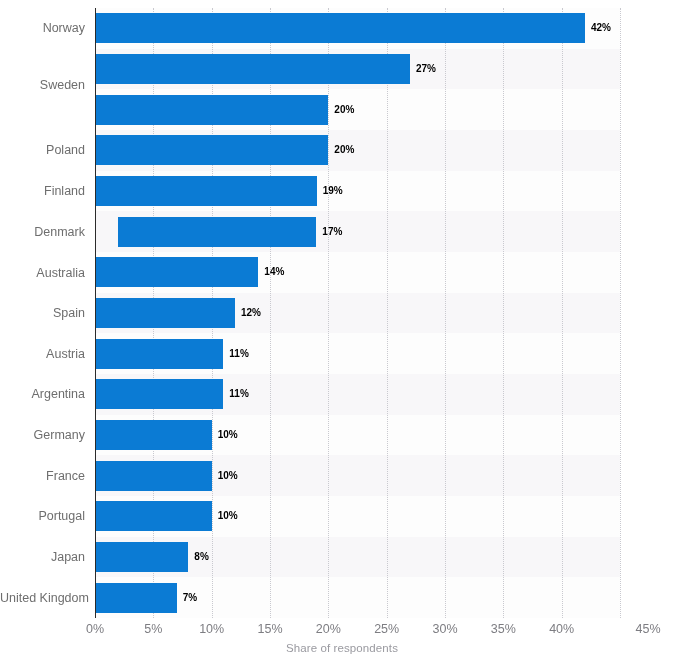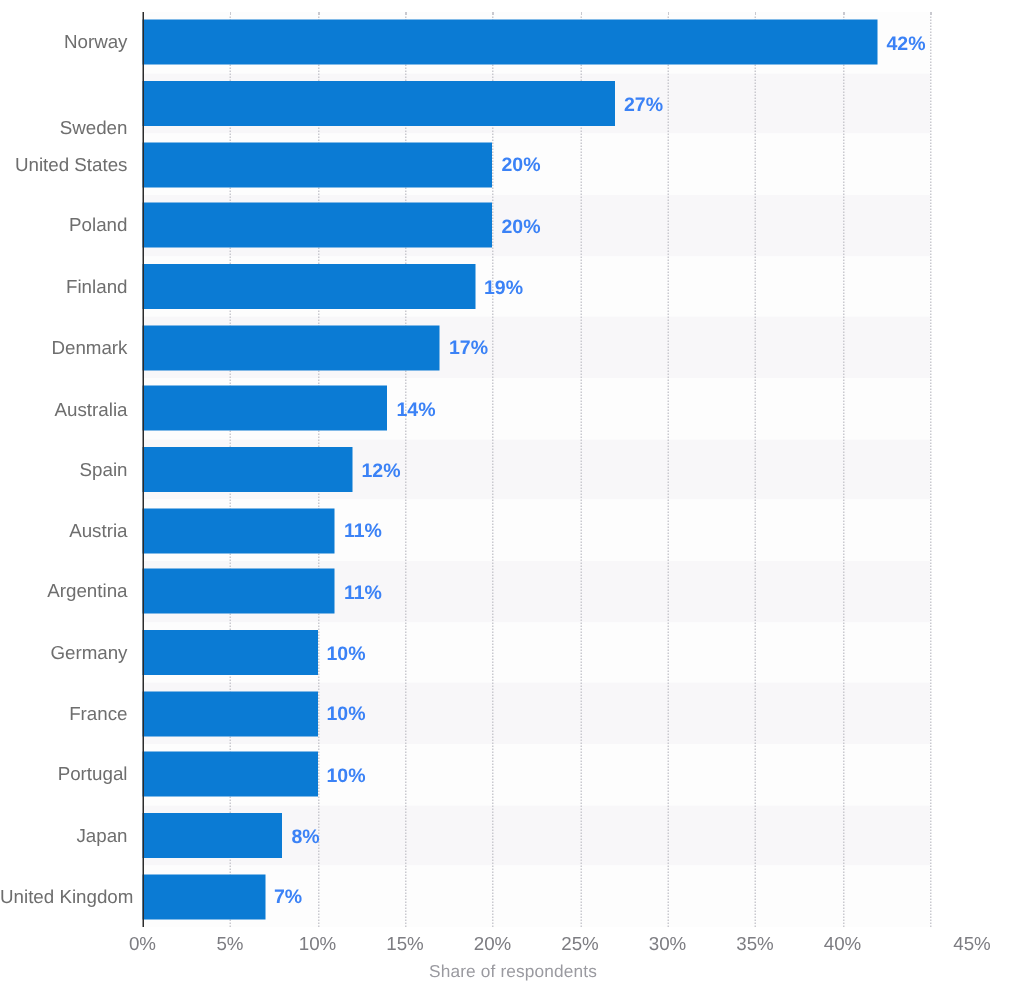--- a/index.html
+++ b/index.html
@@ -67,23 +67,23 @@
     left: 0;
     height: 30px;
     display: flex;
     align-items: center;
   }
   .bar {
     height: 30px;
     background: #0b7bd4;
   }
   .bar-value {
-    font-size: 13px;
+    font-size: 10px;
     font-weight: bold;
-    color: #3b82f6;
+    color: #000000;
     margin-left: 6px;
     white-space: nowrap;
     line-height: 1;
   }
   .y-labels {
     position: absolute;
     left: 0;
     top: 8px;
     width: 85px;
     height: 610px;
@@ -175,21 +175,21 @@
           <span class="bar-value">20%</span>
         </div>
         <div class="bar-row" style="top: 127.333px;">
           <div class="bar" style="width: 233.333px; background: rgb(11, 123, 212);"></div>
           <span class="bar-value">20%</span>
         </div>
         <div class="bar-row" style="top: 168px;">
           <div class="bar" style="width: 221.667px; background: rgb(11, 123, 212);"></div>
           <span class="bar-value">19%</span>
         </div>
-        <div class="bar-row" style="top: 208.667px;">
+        <div class="bar-row" style="top: 208.667px; padding-left: 23px;">
           <div class="bar" style="width: 198.333px; background: rgb(11, 123, 212);"></div>
           <span class="bar-value">17%</span>
         </div>
         <div class="bar-row" style="top: 249.333px;">
           <div class="bar" style="width: 163.333px; background: rgb(11, 123, 212);"></div>
           <span class="bar-value">14%</span>
         </div>
         <div class="bar-row" style="top: 290px;">
           <div class="bar" style="width: 140px; background: rgb(11, 123, 212);"></div>
           <span class="bar-value">12%</span>
@@ -223,21 +223,20 @@
           <span class="bar-value">7%</span>
         </div>
       </div>
   </div>
 
   <div class="axis-line"></div>
 
   <div class="y-labels" id="y-labels">
       <div class="y-label" style="top: 5.33333px;">Norway</div>
       <div class="y-label" style="top: 62px;">Sweden</div>
-      <div class="y-label" style="top: 86.6667px;">United States</div>
       <div class="y-label" style="top: 127.333px;">Poland</div>
       <div class="y-label" style="top: 168px; padding-left: 12px;">Finland</div>
       <div class="y-label" style="top: 208.667px;">Denmark</div>
       <div class="y-label" style="top: 250px;">Australia</div>
       <div class="y-label" style="top: 290px;">Spain</div>
       <div class="y-label" style="top: 330.667px;">Austria</div>
       <div class="y-label" style="top: 371.333px;">Argentina</div>
       <div class="y-label" style="top: 412px;">Germany</div>
       <div class="y-label" style="top: 452.667px;">France</div>
       <div class="y-label" style="top: 493.333px;">Portugal</div>

